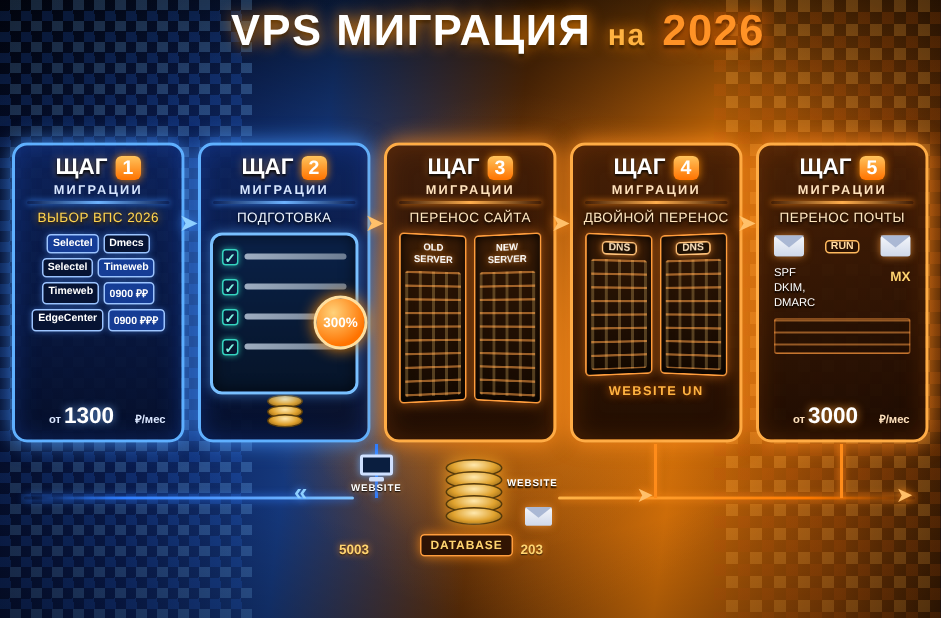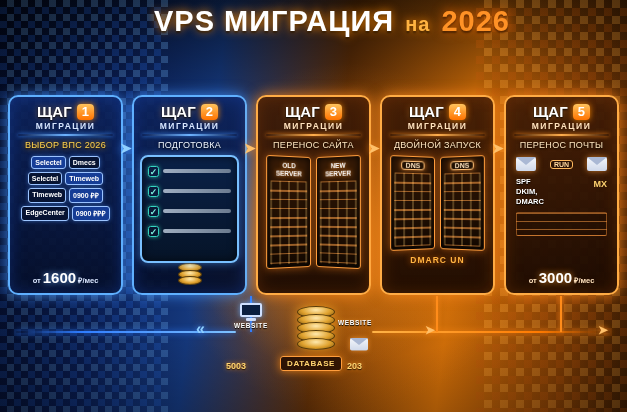--- a/index.html
+++ b/index.html
@@ -49,21 +49,21 @@
     text-shadow:0 1px 2px #000;}
   .cblue .heading{color:#eef5ff;} .corange .heading{color:#ffe7c0;}
   .heading.gold{color:#ffd34f;text-shadow:0 0 6px rgba(255,180,30,.8),0 1px 2px #000;}
 
   
   .chips{display:flex;flex-wrap:wrap;gap:3px;justify-content:center;margin-top:6px;padding:0 1px;}
   .chip{font-size:7px;font-weight:bold;color:#fff;border:1px solid #9cc4ff;border-radius:3px;
     padding:2px 3px;background:rgba(25,70,170,.8);box-shadow:0 0 4px rgba(80,150,255,.5);}
   .chip.dark{background:rgba(8,20,50,.92);}
   .price{margin-top:auto;display:flex;align-items:baseline;justify-content:center;gap:2px;padding-bottom:1px;}
-  .pp,.ps{font-size:7.5px;font-weight:bold;}
+  .pp,.ps{font-size:7.5px;font-weight:bold;margin-left:12px;}
   .pv{font-size:15px;font-weight:bold;color:#fff;}
   .cblue .pp,.cblue .ps{color:#dbe7ff;} .cblue .pv{text-shadow:0 0 6px rgba(120,180,255,.9);}
   .corange .pp,.corange .ps{color:#ffe2bd;} .corange .pv{text-shadow:0 0 6px rgba(255,160,50,.9);}
 
   
   .tablet{margin-top:5px;border:2px solid #79c0ff;border-radius:8px;height:104px;padding:9px 6px 5px;
     background:linear-gradient(180deg,#0a2148,#061428);position:relative;
     box-shadow:0 0 8px rgba(80,160,255,.55), inset 0 0 10px rgba(0,0,0,.6);}
   .chkrow{display:flex;align-items:center;gap:4px;margin-bottom:9px;}
   .chkbox{width:11px;height:11px;border:1.5px solid #35d4c0;border-radius:2.5px;color:#7df0de;
@@ -102,21 +102,21 @@
 
   
   .env{width:20px;height:14px;border-radius:2px;position:relative;display:inline-block;
     background:linear-gradient(#f5f7fb,#cfd8ea);box-shadow:0 0 6px rgba(255,160,60,.7);}
   .env::before{content:"";position:absolute;left:0;top:0;
     border-left:10px solid transparent;border-right:10px solid transparent;border-top:8px solid #aab8d4;}
   .mailrow{display:flex;justify-content:space-between;align-items:center;margin-top:7px;padding:0 4px;}
   .runchip{font-size:7px;font-weight:bold;color:#ffd9a0;border:1px solid #ffb95e;border-radius:3px;
     padding:0 3px;background:rgba(40,16,2,.85);}
   .mailcols{display:flex;justify-content:space-between;align-items:flex-start;margin-top:6px;padding:0 4px;}
-  .mailitems{font-size:7.5px;font-weight:bold;color:#fff;white-space:pre-line;line-height:1.35;
+  .mailitems{font-size:7.5px;font-weight:normal;color:#fff;white-space:pre-line;line-height:1.35;
     text-shadow:0 1px 1px #000;}
   .mx{font-size:9px;font-weight:bold;color:#ffd470;margin-top:2px;margin-left:16px;}
   .slotblock{height:22px;margin:5px 4px 0;border:1px solid rgba(255,150,60,.45);border-radius:2px;
     background-image:repeating-linear-gradient(180deg, rgba(255,160,70,.5) 0 1.5px, rgba(20,8,0,.25) 1.5px 8px);}
 
   
   .flow-arrow{position:absolute;top:140px;font-size:14px;font-weight:bold;z-index:5;}
   .fa1{left:120px;color:#8fd0ff;text-shadow:0 0 8px #3f8fff;}
   .fa2{left:244px;color:#ffc06a;text-shadow:0 0 8px #ff8c1a;}
   .fa3{left:368px;color:#ffc06a;text-shadow:0 0 8px #ff8c1a;}
@@ -184,21 +184,21 @@
         <span class="chip dark">Dmecs</span>
         <span class="chip dark">Selectel</span>
         <span class="chip">Timeweb</span>
         <span class="chip dark">Timeweb</span>
         <span class="chip">0900 ₽₽</span>
         <span class="chip dark">EdgeCenter</span>
         <span class="chip">0900 ₽₽₽</span>
       </div>
       <div class="price">
         <span class="pp">от</span>
-        <span class="pv">1600</span>
+        <span class="pv">1300</span>
         <span class="ps">₽/мес</span>
       </div>
     </section>
 
     <section class="card cblue">
       <div class="steprow">
         <span class="stepword">ЩАГ</span>
         <span class="stepnum">2</span>
       </div>
       <div class="stepsub">МИГРАЦИИ</div>
@@ -214,20 +214,21 @@
           <span class="chkline"></span>
         </div>
         <div class="chkrow">
           <span class="chkbox">✓</span>
           <span class="chkline"></span>
         </div>
         <div class="chkrow">
           <span class="chkbox">✓</span>
           <span class="chkline"></span>
         </div>
+        <div class="badge300">300%</div>
       </div>
       <div class="minidb">
         <div class="coin"></div>
         <div class="coin"></div>
         <div class="coin"></div>
       </div>
     </section>
 
     <section class="card corange">
       <div class="steprow">
@@ -249,32 +250,32 @@
       </div>
     </section>
 
     <section class="card corange card4">
       <div class="steprow">
         <span class="stepword">ЩАГ</span>
         <span class="stepnum">4</span>
       </div>
       <div class="stepsub">МИГРАЦИИ</div>
       <div class="divider"></div>
-      <div class="heading">ДВОЙНОЙ ЗАПУСК</div>
+      <div class="heading">ДВОЙНОЙ ПЕРЕНОС</div>
       <div class="towers">
         <div class="tower skl">
           <span class="dnschip">DNS</span>
           <div class="slots"></div>
         </div>
         <div class="tower skr">
           <span class="dnschip">DNS</span>
           <div class="slots"></div>
         </div>
       </div>
-      <div class="cardfoot">DMARC UN</div>
+      <div class="cardfoot">WEBSITE UN</div>
     </section>
 
     <section class="card corange">
       <div class="steprow">
         <span class="stepword">ЩАГ</span>
         <span class="stepnum">5</span>
       </div>
       <div class="stepsub">МИГРАЦИИ</div>
       <div class="divider"></div>
       <div class="heading">ПЕРЕНОС ПОЧТЫ</div>

